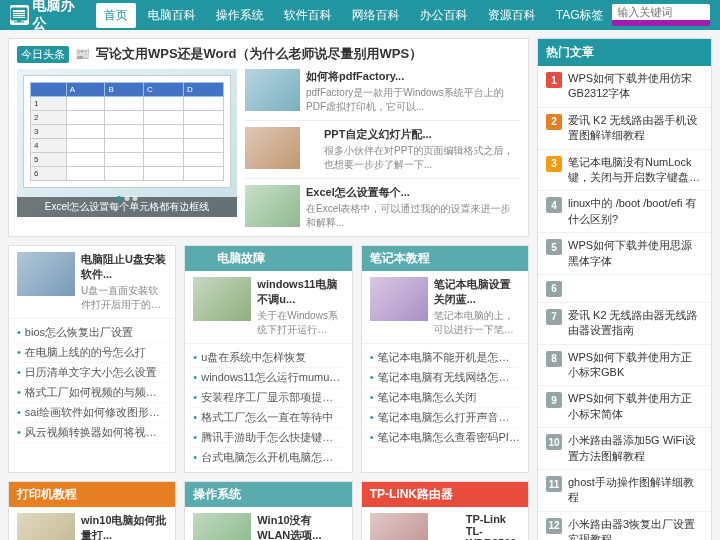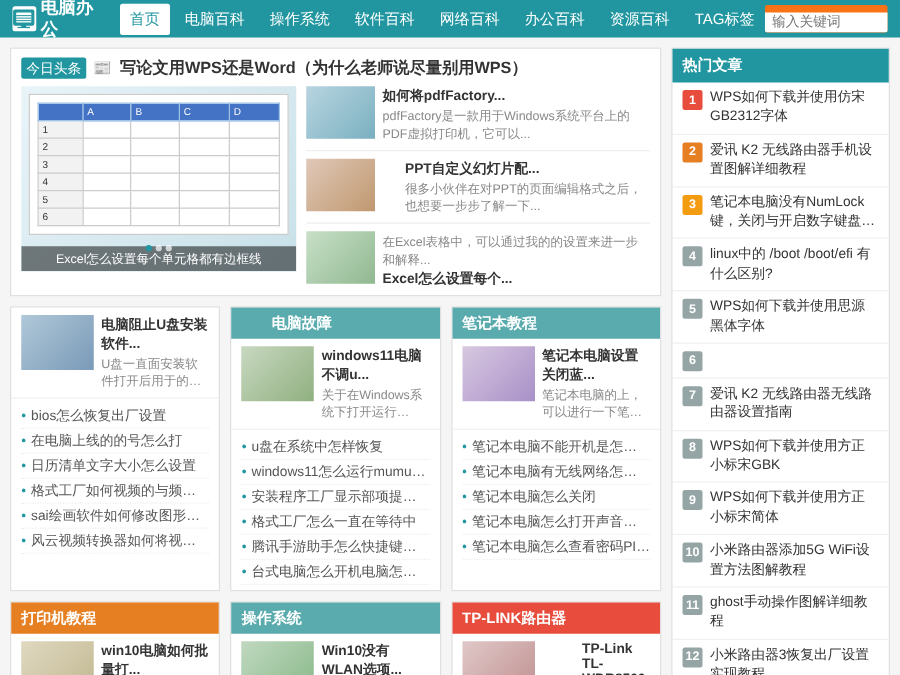--- a/index.html
+++ b/index.html
@@ -6,21 +6,21 @@
     body { font-family: "Microsoft YaHei", Arial, sans-serif; font-size: 12px; background: #f5f5f5; color: #333; width: 720px; overflow-x: hidden; }
 
     
     .header { background: #2196a0; display: flex; align-items: center; height: 30px; padding: 0 10px; }
     .logo { display: flex; align-items: center; gap: 4px; color: #fff; font-size: 14px; font-weight: bold; margin-right: 20px; }
     .logo-icon { width: 24px; height: 20px; background: #fff; border-radius: 2px; display: flex; align-items: center; justify-content: center; }
     .logo-icon svg { width: 18px; height: 16px; }
     .nav { display: flex; align-items: center; gap: 4px; flex: 1; }
     .nav-item { color: #fff; font-size: 12px; padding: 4px 8px; cursor: pointer; border-radius: 2px; white-space: nowrap; }
     .nav-item.active { background: #fff; color: #2196a0; }
-    .search-box { display: flex; align-items: flex-end; background: #f97316; border-radius: 2px; overflow: hidden; height: 22px; }
+    .search-box { display: flex; align-items: flex-start; background: #a21caf; border-radius: 2px; overflow: hidden; height: 22px; }
     .search-input { border: none; outline: none; font-size: 11px; padding: 2px 6px; width: 100px; }
     .search-btn { background: #2196a0; border: none; color: #fff; padding: 2px 6px; cursor: pointer; height: 22px; font-size: 11px; }
 
     
     .main { display: flex; gap: 8px; padding: 8px; }
     .left-col { flex: 1; min-width: 0; }
     .right-col { width: 175px; flex-shrink: 0; }
 
     
     .headline { background: #fff; padding: 6px 8px; margin-bottom: 8px; border: 1px solid #e0e0e0; }
@@ -175,22 +175,22 @@
           <div style="display:flex; gap:24px; border-bottom:1px solid #eee; padding-bottom:6px;">
             <div style="width:55px; height:42px; background:linear-gradient(135deg, #e0c8b8, #c09870); flex-shrink:0;"></div>
             <div>
               <div style="font-size:11px; font-weight:bold; color:#333;">PPT自定义幻灯片配...</div>
               <div style="font-size:10px; color:#888; margin-top:2px; overflow:hidden; display:-webkit-box; -webkit-line-clamp:2; -webkit-box-orient:vertical;">很多小伙伴在对PPT的页面编辑格式之后，也想要一步步了解一下...</div>
             </div>
           </div>
           <div style="display:flex; gap:6px;">
             <div style="width:55px; height:42px; background:linear-gradient(135deg, #c8e0c8, #90b890); flex-shrink:0;"></div>
             <div>
+              <div style="font-size:11px; font-weight:bold; color:#333;">Excel怎么设置每个...</div>
               <div style="font-size:10px; color:#888; margin-top:2px; overflow:hidden; display:-webkit-box; -webkit-line-clamp:2; -webkit-box-orient:vertical;">在Excel表格中，可以通过我的的设置来进一步和解释...</div>
-              <div style="font-size:11px; font-weight:bold; color:#333;">Excel怎么设置每个...</div>
             </div>
           </div>
         </div>
       </div>
     </div>
 
     <div class="sections-row">
 
       <div class="section-block">
         <div class="section-article">

